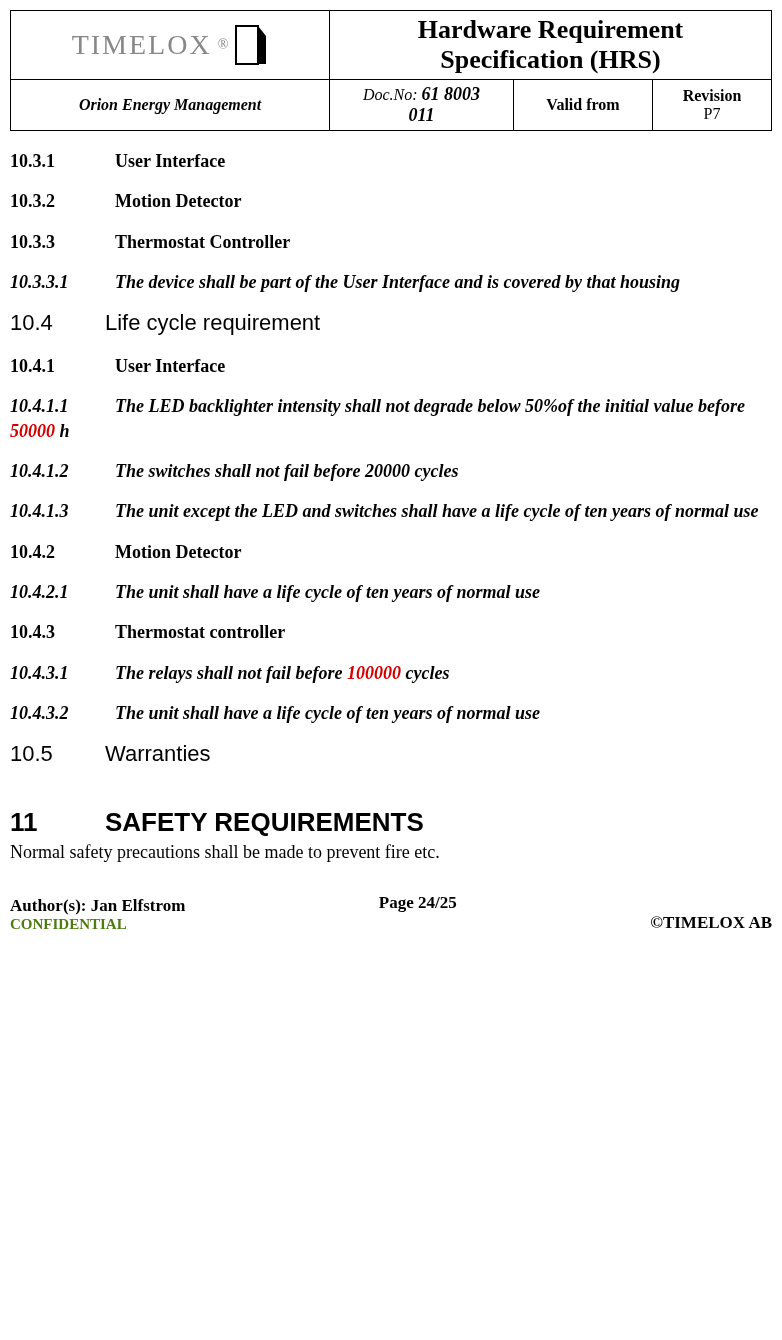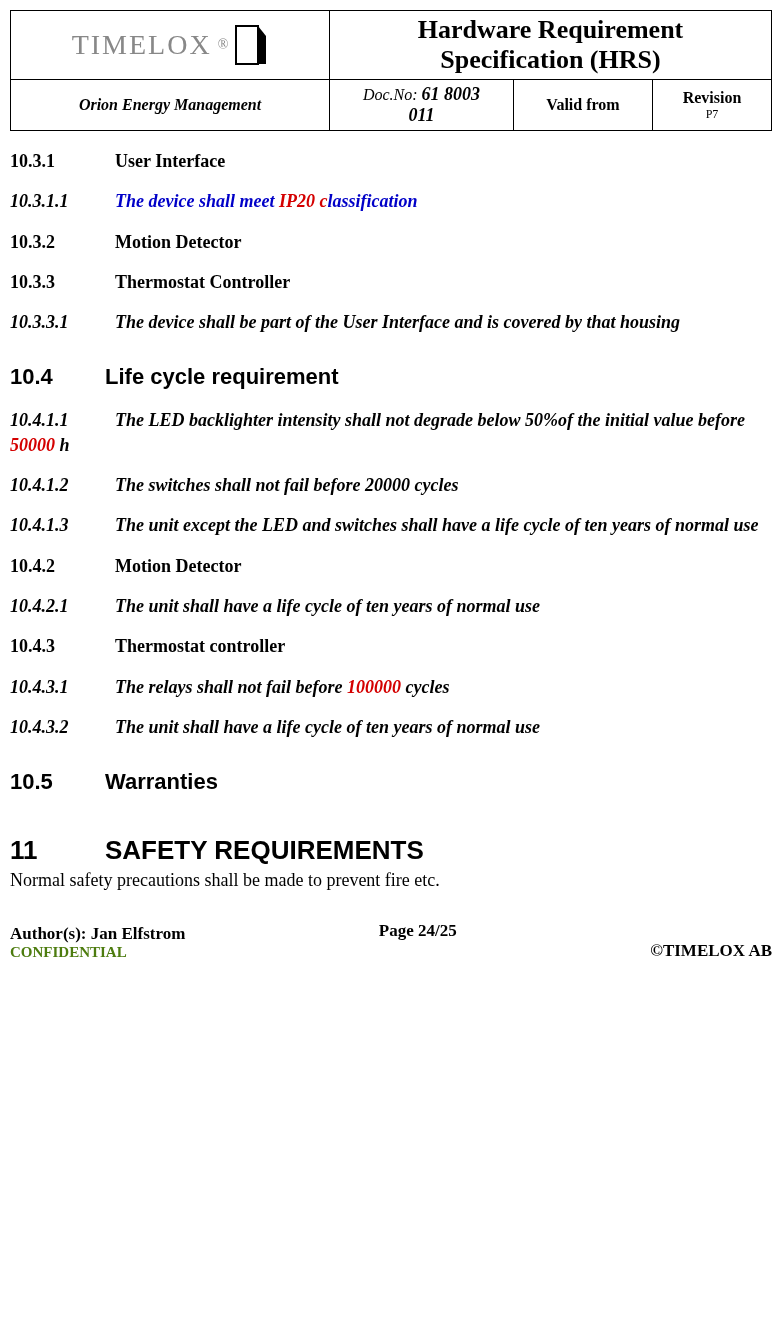--- a/index.html
+++ b/index.html
@@ -40,31 +40,31 @@
     text-align: center;
     font-size: 26px;
     font-weight: bold;
   }
   .row2 td { font-size: 16px; }
   .project { font-style: italic; font-weight: bold; text-align: center; width: 270px;}
   .docno { text-align: center; font-style: italic; }
   .docno .num { font-style: italic; font-weight: bold; font-size: 18px;}
   .vf-label { font-size: 13px; font-weight: bold; text-align: center; vertical-align: top; width:90px;}
   .rev-label { font-size: 13px; font-weight: bold; text-align: center; width:70px;}
-  .rev-val { font-size: 12px; font-weight: normal; }
+  .rev-val { font-size: 16px; font-weight: normal; }
 
   .content { margin-top: 18px; }
   .row { margin-bottom: 16px; line-height: 1.35; }
   .num-col { display:inline-block; width: 105px; vertical-align: top; }
   .bold { font-weight: bold; }
   .italic { font-style: italic; }
   .blue { color: #0000c8; }
   .red { color: #d40000; }
 
-  .h2 { font-family: Arial, Helvetica, sans-serif; font-size: 22px; font-weight: bold; margin-top: 30px; margin-bottom: 18px;}
+  .h2 { font-family: Arial, Helvetica, sans-serif; font-size: 22px; font-weight: normal; margin-top: 16px; margin-bottom: 18px;}
   .h1 { font-family: Arial, Helvetica, sans-serif; font-size: 26px; font-weight: bold; margin-top: 40px; margin-bottom: 4px;}
   .h2 .num-col, .h1 .num-col { width: 95px;}
 
   .body-text { font-family: "Times New Roman", serif; font-size: 18px; }
 
   .footer {
     margin-top: 30px;
     display: flex;
     justify-content: flex-end;
     align-items: flex-end;
@@ -112,41 +112,41 @@
   </tr>
 </tbody>
   </table>
 
 <div class="content">
 
   <div class="row bold">
     <span class="num-col">10.3.1</span><span>User Interface</span>
   </div>
 
-  <div class="row bold italic">
-    <span class="num-col">10.3.1.1</span><span class="blue"><span>The device shall meet </span><span class="red">IP20 c</span><span>lassification</span></span>
-  </div>
 
   <div class="row bold">
     <span class="num-col">10.3.2</span><span>Motion Detector</span>
   </div>
 
 
   <div class="row bold">
     <span class="num-col">10.3.3</span><span>Thermostat Controller</span>
   </div>
 
   <div class="row bold italic">
     <span class="num-col">10.3.3.1</span><span>The device shall be part of the User Interface and is covered by that housing</span>
   </div>
 
   <div class="h2">
     <span class="num-col">10.4</span><span>Life cycle requirement</span>
   </div>
 
+  <div class="row bold">
+    <span class="num-col">10.4.1</span><span>User Interface</span>
+  </div>
 
   <div class="row bold italic">
     <span class="num-col">10.4.1.1</span><span><span>The LED backlighter intensity shall not degrade below 50%of the initial value before </span><span class="red">50000</span><span> h</span></span>
   </div>
 
   <div class="row bold italic">
     <span class="num-col">10.4.1.2</span><span>The switches shall not fail before 20000 cycles</span>
   </div>
 
   <div class="row bold italic">

